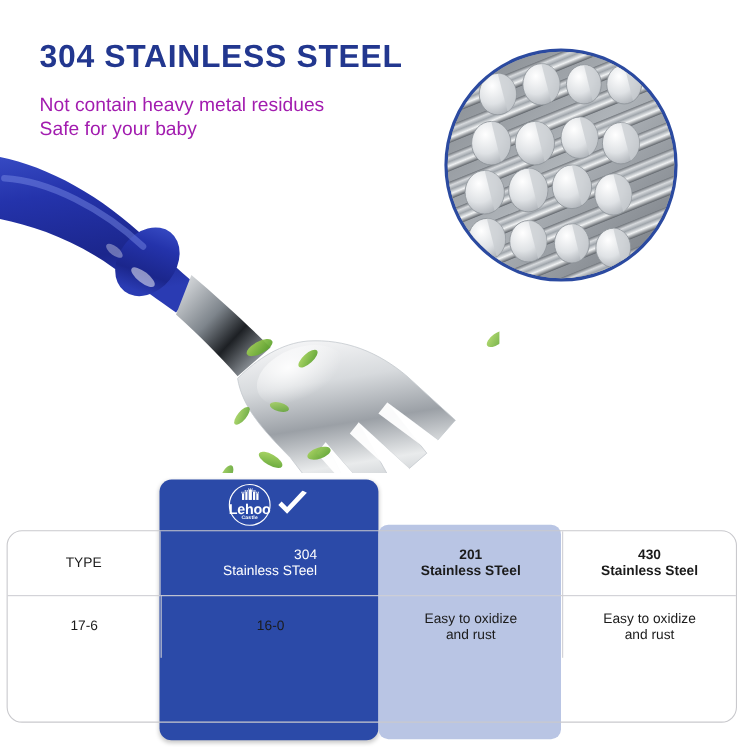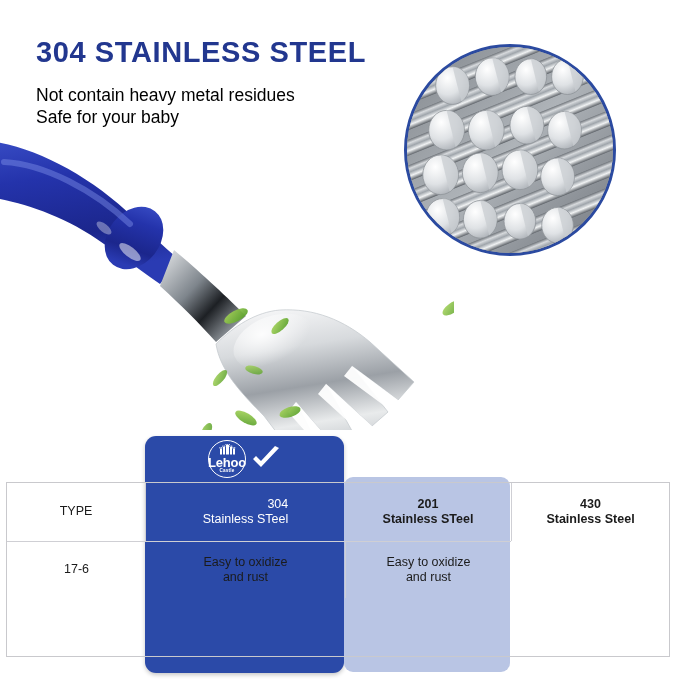--- a/index.html
+++ b/index.html
@@ -26,21 +26,21 @@
     letter-spacing: 0.6px;
     color: #22378f;
     white-space: nowrap;
   }
   #subline {
     position: absolute;
     left: 36px;
     top: 84px;
     font-size: 17.5px;
     line-height: 22px;
-    color: #000000;
+    color: #a21caf;
     white-space: pre-line;
   }
 
   
   #rod-circle {
     position: absolute;
     left: 404px;
     top: 44px;
     width: 212px;
     height: 212px;
@@ -94,21 +94,21 @@
   }
 
   
   #grid {
     position: absolute;
     left: 6px;
     top: 52px;
     width: 664px;
     height: 175px;
     border: 1px solid #c9c9cd;
-    border-radius: 0;
+    border-radius: 14px;
     box-sizing: border-box;
     display: grid;
     grid-template-columns: 139px 199px 166px 1fr;
     grid-template-rows: 1fr 1fr 1fr;
   }
   #grid .cell {
     display: flex;
     align-items: center;
     justify-content: center;
     text-align: center;
@@ -405,19 +405,20 @@
 
     <div class="cell c0 row1">TYPE</div>
     <div class="cell c1 row1 onblue hdr">304
 Stainless STeel</div>
     <div class="cell c2 row1 plain-hdr">201
 Stainless STeel</div>
     <div class="cell c3 row1 plain-hdr">430
 Stainless Steel</div>
 
     <div class="cell c2 row2">17-6</div>
+    <div class="cell c3 row2">16-0</div>
 
     <div class="cell c2 row3">Easy to oxidize
 and rust</div>
     <div class="cell c3 row3">Easy to oxidize
 and rust</div>
   </div>
 </div>
 
 </body></html>

